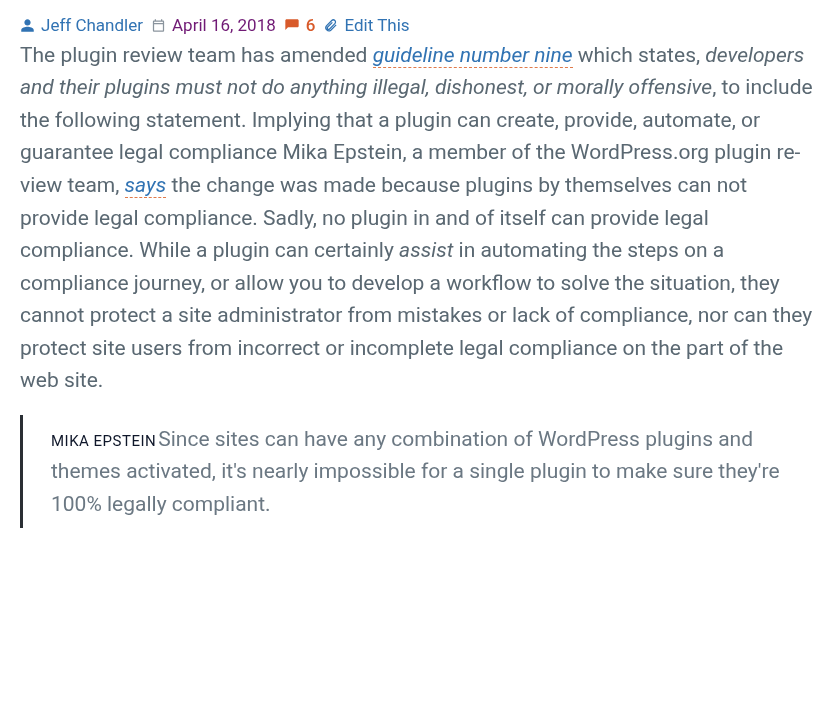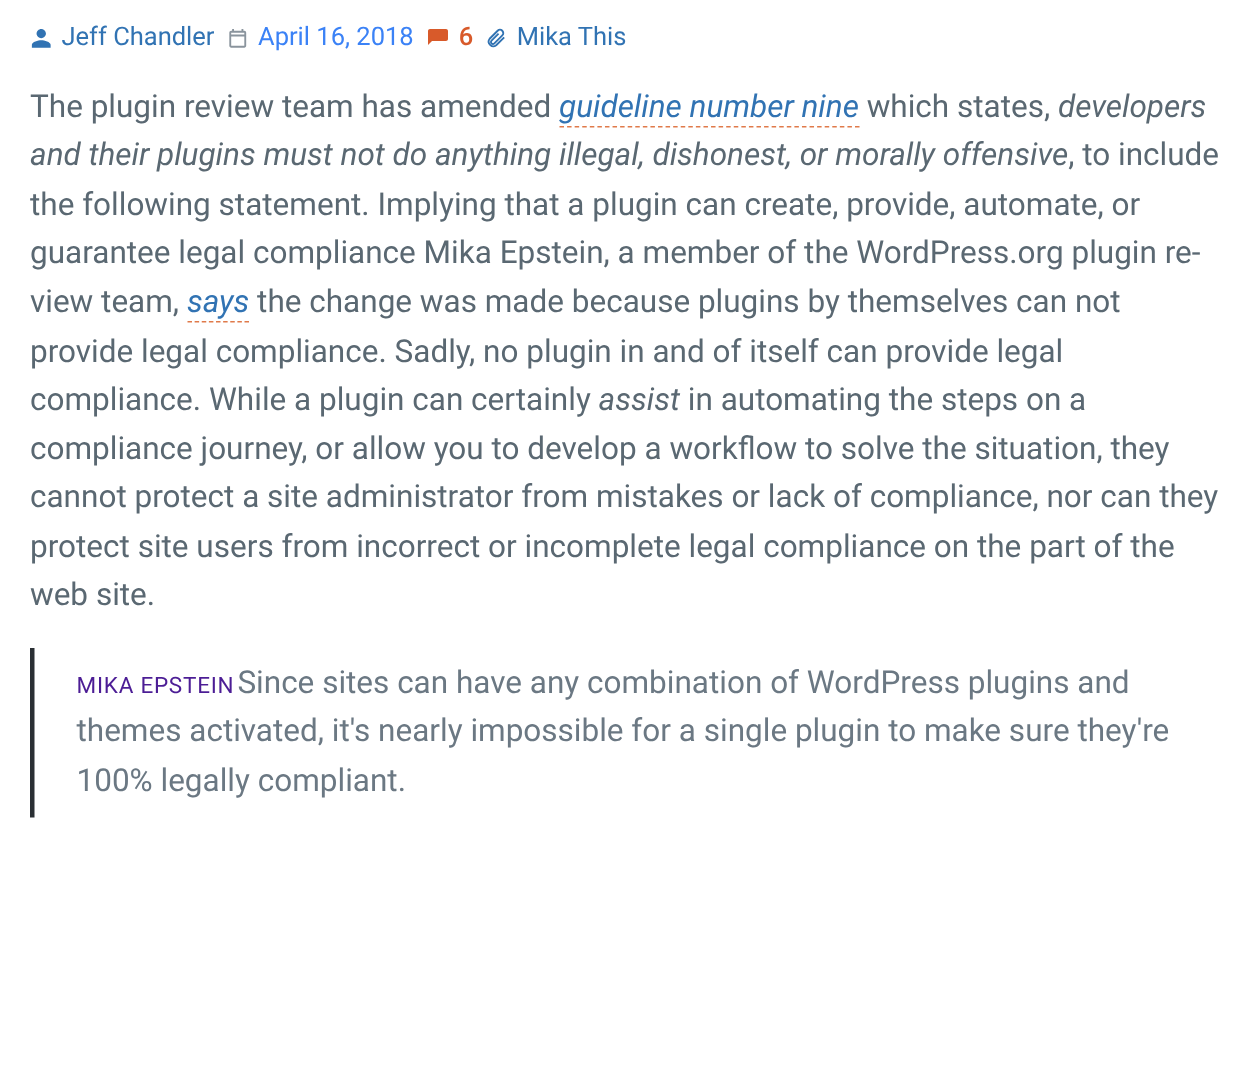--- a/index.html
+++ b/index.html
@@ -10,33 +10,33 @@
       width: 838px;
       color: #5a6872;
     }
     .meta-bar {
       display: flex;
       align-items: center;
       gap: 8px;
       flex-wrap: wrap;
       font-size: 17px;
       line-height: 1.4;
-      margin-bottom: 18px;
+      margin-bottom: 1px;
     }
     .meta-item {
       display: inline-flex;
       align-items: center;
       gap: 6px;
     }
     .meta-link {
       color: #3173b3;
       text-decoration: none;
     }
     .meta-text {
-      color: #3b82f6;
+      color: #701a75;
     }
     .icon {
       display: inline-flex;
       align-items: center;
       justify-content: center;
     }
     .icon svg { display: block; }
     .article-body {
       font-size: 21px;
       line-height: 1.55;
@@ -61,21 +61,21 @@
       padding: 8px 12px 8px 28px;
       font-size: 21px;
       line-height: 1.55;
       color: #6b7883;
     }
     .quote-author {
       font-variant: small-caps;
       letter-spacing: 0.5px;
       font-size: 15px;
       text-transform: uppercase;
-      color: #4c1d95;
+      color: #0f172a;
       margin-right: 2px;
     }
     .comment-count {
       color: #d85a2a;
       font-weight: 500;
     }
   </style>
 </head>
 <body>
 
@@ -106,21 +106,21 @@
     </span>
     <a class="comment-count">6</a>
   </span>
 
   <span class="meta-item">
     <span class="icon">
       <svg width="15" height="15" viewBox="0 0 24 24" fill="none" stroke="#3173b3" stroke-width="2">
           <path d="M21 11l-8.5 8.5a5 5 0 0 1-7-7L14 4a3.5 3.5 0 0 1 5 5l-8.5 8.5a2 2 0 0 1-3-3L15 7"></path>
         </svg>
     </span>
-    <a class="meta-link">Mika This</a>
+    <a class="meta-link">Edit This</a>
   </span>
 </div>
 
 <div class="article-body">
   <p>
     <span>The plugin review team has amended </span><a class="inline-link">guideline number nine</a><span> which states, </span><em>developers and their plugins must not do anything illegal, dis­honest, or morally offensive</em><span>, to include the following statement. Im­plying that a plugin can create, provide, automate, or guarantee legal compliance Mika Epstein, a member of the WordPress.org plugin re­view team, </span><a class="inline-link">says</a><span> the change was made because plugins by themselves can not provide legal compliance. Sadly, no plugin in and of itself can provide legal compliance. While a plugin can certainly </span><em>assist</em><span> in au­tomating the steps on a compliance journey, or allow you to develop a workflow to solve the situation, they cannot protect a site adminis­trator from mistakes or lack of compliance, nor can they protect site users from incorrect or incomplete legal compliance on the part of the web site.</span>
   </p>
 
   <div class="blockquote">
     <span class="quote-author">Mika Epstein</span><span>Since sites can have any combination of WordPress plugins and themes activated, it's nearly impossible for a single plugin to make sure they're 100% legally compliant.</span>

